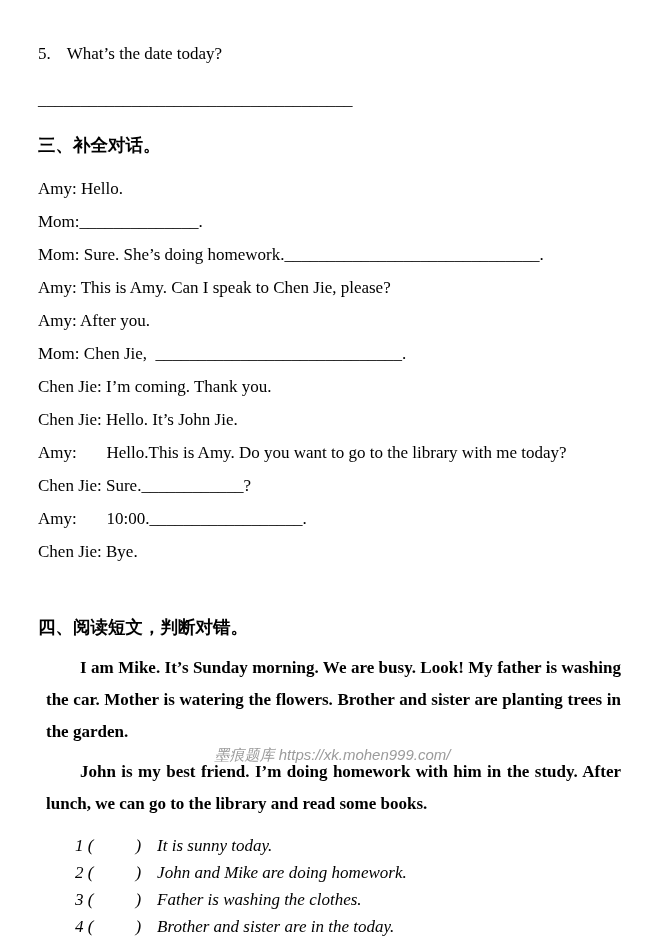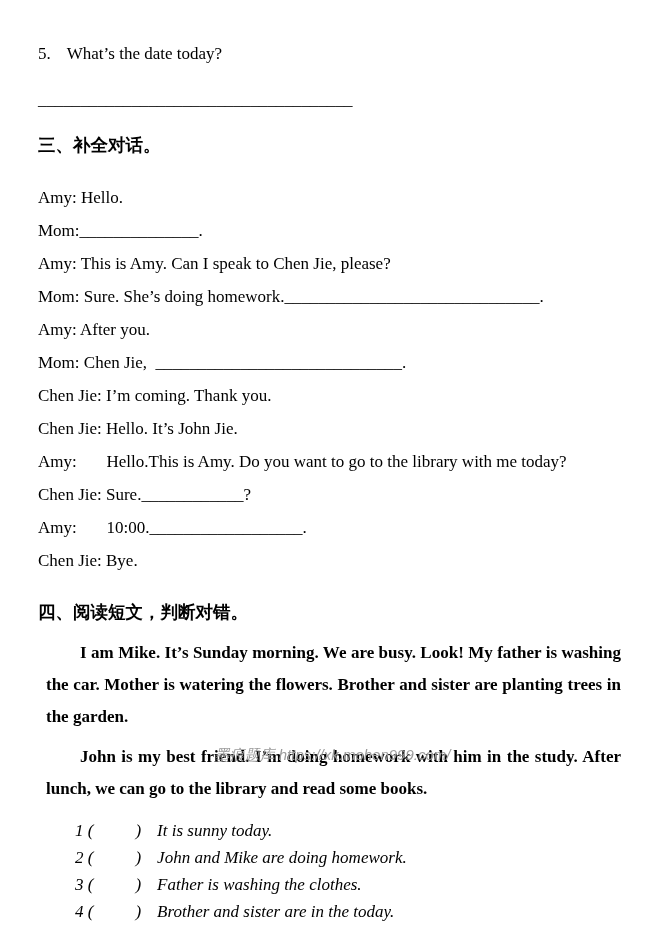--- a/index.html
+++ b/index.html
@@ -21,21 +21,21 @@
   .q5-blank {
     margin-top:26px;
     font-size:17px; line-height:20px;
     white-space:pre;
   }
   h3.sec {
     font-family:"Liberation Sans","DejaVu Sans",sans-serif;
     font-size:17.5px; font-weight:bold;
     margin:24px 0 0 0; line-height:22px;
   }
-  .dialogue { margin-top:25px; }
+  .dialogue { margin-top:16px; }
   .dialogue p {
     font-size:17px; line-height:33px; margin:0;
     white-space:pre-wrap;
   }
   .b { font-weight:normal; }
   .passage { margin-top:14px; }
   .passage p.para {
     font-size:17px; line-height:32px; margin:8px;
     text-align:justify; text-indent:34px;font-weight:bold;
   }
@@ -62,33 +62,33 @@
     <span class="num">5.</span><span>What’s the date today?</span>
   </div>
 
   <div class="q5-blank">_____________________________________</div>
 
   <h3 class="sec">三、补全对话。</h3>
 
   <div class="dialogue" id="dialogue">
       <p><span>Amy: Hello.</span></p>
       <p><span>Mom:</span><span>______________</span><span>.</span></p>
+      <p><span>Mom: Sure. She’s doing homework.</span><span>______________________________</span><span>.</span></p>
       <p><span>Amy: This is Amy. Can I speak to Chen Jie, please?</span></p>
-      <p><span>Mom: Sure. She’s doing homework.</span><span>______________________________</span><span>.</span></p>
       <p><span>Amy: After you.</span></p>
       <p><span>Mom: Chen Jie,  </span><span>_____________________________</span><span>.</span></p>
       <p><span>Chen Jie: I’m coming. Thank you.</span></p>
       <p><span>Chen Jie: Hello. It’s John Jie.</span></p>
       <p><span>Amy:       Hello.This is Amy. Do you want to go to the library with me today?</span></p>
       <p><span>Chen Jie: Sure.</span><span>____________</span><span>?</span></p>
       <p><span>Amy:       </span><span class="b">10:00.</span><span>__________________</span><span class="b">.</span></p>
       <p><span>Chen Jie: Bye.</span></p>
     </div>
 
-  <h3 class="sec" style="margin-top:24px;">四、阅读短文，判断对错。</h3>
+  <h3 class="sec" style="margin-top:48px;">四、阅读短文，判断对错。</h3>
 
   <div class="passage" id="passage">
       <p class="para">I am Mike. It’s Sunday morning. We are busy. Look! My father is washing the car. Mother is watering the flowers. Brother and sister are planting trees in the garden.</p>
       <p class="para">John is my best friend. I’m doing homework with him in the study. After lunch, we can go to the library and read some books.</p>
     </div>
 
   <div class="tf-list" id="tf-list">
       <p class="tf"><span>1 (</span><span class="gap"></span><span>)</span><span class="after"></span><span>It is sunny today.</span></p>
       <p class="tf"><span>2 (</span><span class="gap"></span><span>)</span><span class="after"></span><span>John and Mike are doing homework.</span></p>
       <p class="tf"><span>3 (</span><span class="gap"></span><span>)</span><span class="after"></span><span>Father is washing the clothes.</span></p>

